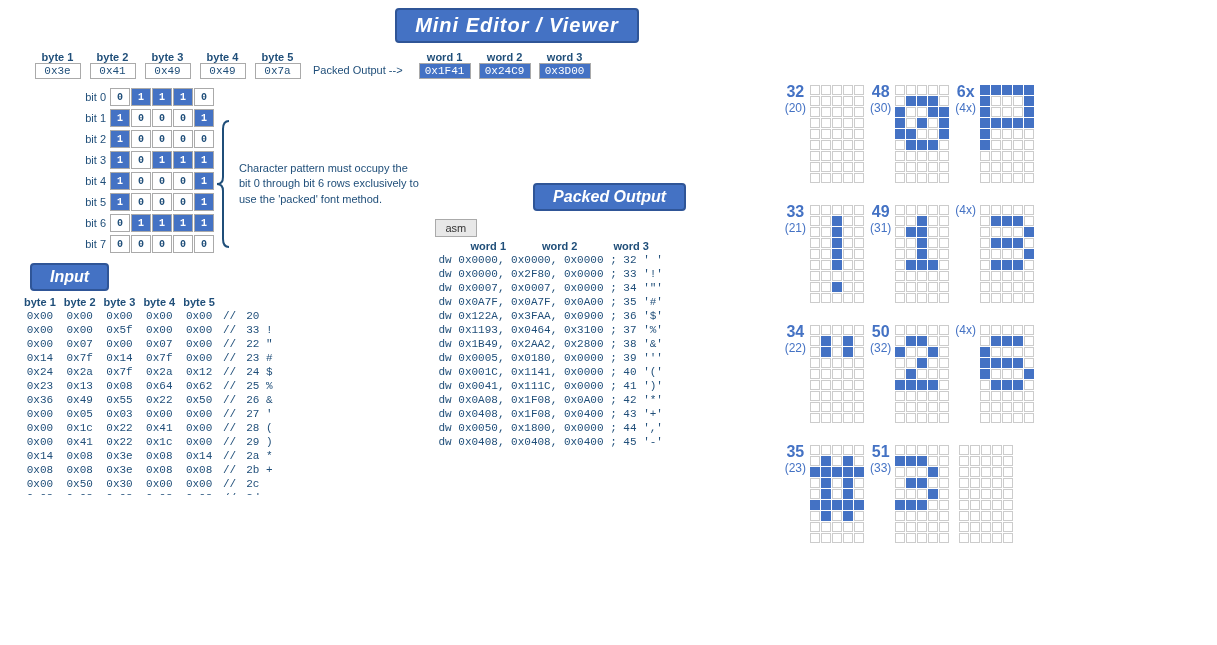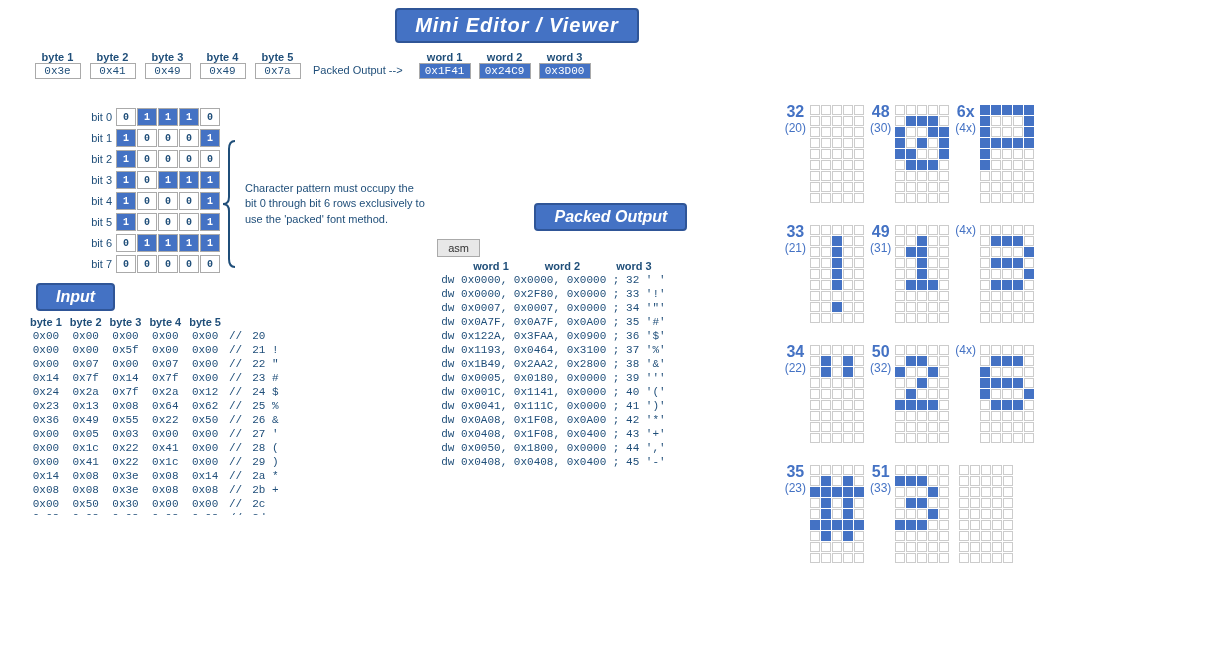--- a/index.html
+++ b/index.html
@@ -107,22 +107,21 @@
       width: 52px;
       text-align: center;
       padding: 1px 2px;
       font-size: 11px;
     }
 
     
     .content-area {
       display: flex;
       flex: 1;
-      padding: 4px 0 0 6px;
-      margin-top: 20px;
+      padding: 4px 0 0 0;
     }
 
     
     .left-section {
       width: 460px;
       padding-left: 20px;
       display: flex;
       flex-direction: column;
     }
 
@@ -495,21 +494,21 @@
                   <td class="comment">//</td>
                   <td class="comment">20</td>
                 </tr>
                 <tr>
                   <td>0x00</td>
                   <td>0x00</td>
                   <td>0x5f</td>
                   <td>0x00</td>
                   <td>0x00</td>
                   <td class="comment">//</td>
-                  <td class="comment">21 !</td>
+                  <td class="comment">33 !</td>
                 </tr>
                 <tr>
                   <td>0x00</td>
                   <td>0x07</td>
                   <td>0x00</td>
                   <td>0x07</td>
                   <td>0x00</td>
                   <td class="comment">//</td>
                   <td class="comment">22 "</td>
                 </tr>

